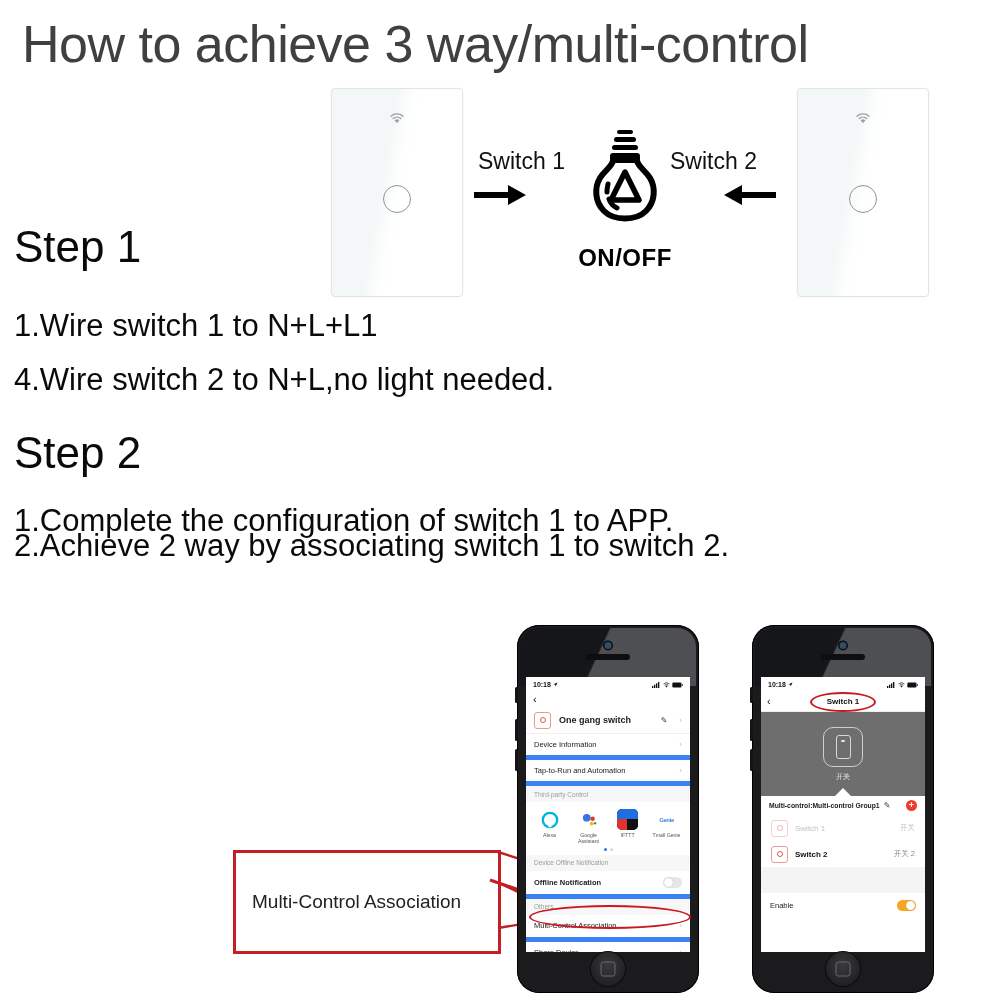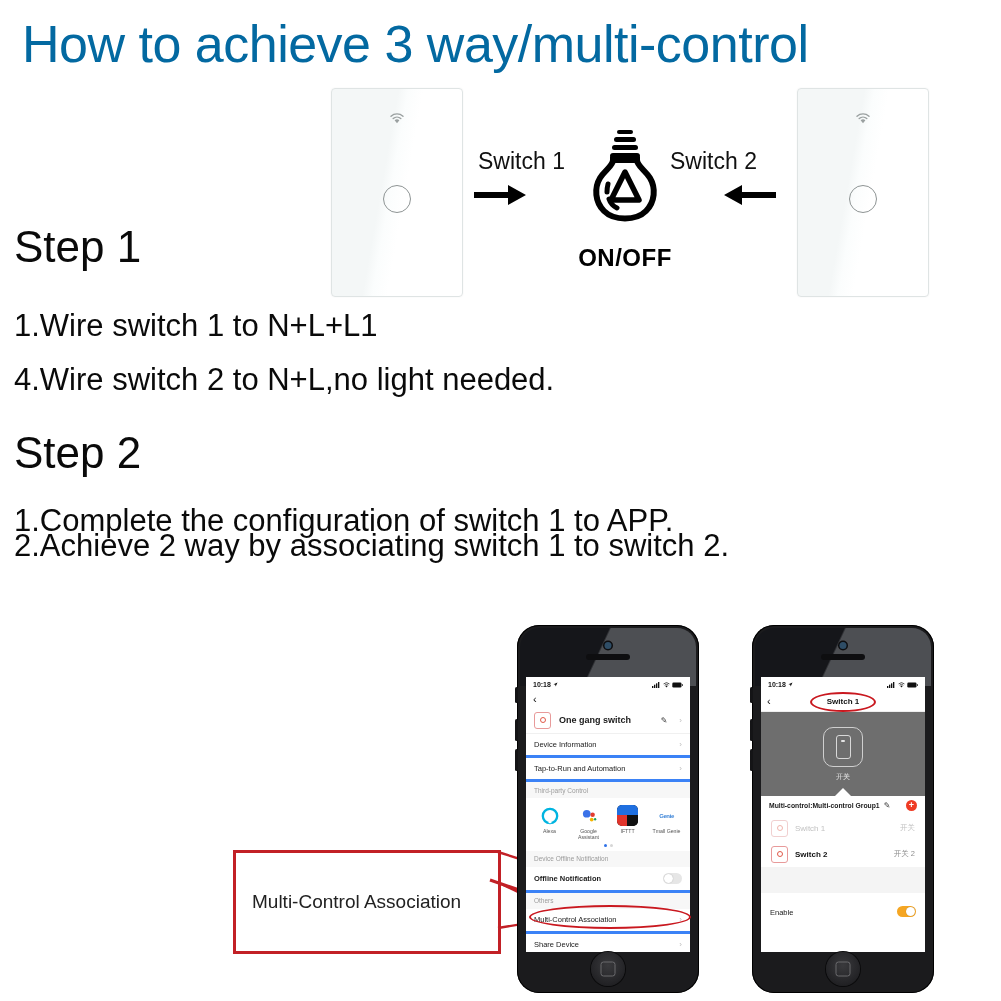--- a/index.html
+++ b/index.html
@@ -13,21 +13,21 @@
   }
   .abs{position:absolute;}
 
   
   #page-title{
     left:22px;top:18px;width:980px;
     font-size:52px;line-height:1.0;
     letter-spacing:-0.5px;
     font-weight:400;
     white-space:nowrap;
-    color:#0369a1;
+    color:#404040;
   }
 
   
   .switch-panel{
     width:130px;height:207px;
     border:1px solid #dfe4e4;
     border-radius:4px;
     background:linear-gradient(100deg,#f4f7f7 0%,#f4f7f7 40%,#fbfdfd 46%,#ffffff 55%,#ffffff 100%);
     box-shadow:0 0 2px rgba(0,0,0,0.05);
   }
@@ -133,21 +133,21 @@
   .dev-icon{
     width:15px;height:15px;border:1px solid #e89a9a;border-radius:3px;
     display:flex;align-items:center;justify-content:center;flex:0 0 auto;
   }
   .dev-icon i{display:block;width:4px;height:4px;border-radius:50%;border:1px solid #e05a4a;}
   .device-name{font-size:9px;font-weight:700;color:#1a1a1a;flex:1;}
   .pencil{font-size:8px;color:#444;}
   .chev{font-size:8px;color:#bdbdbd;margin-left:4px;}
   .list-row{
     height:21px;display:flex;align-items:center;padding:0 8px;
-    border-bottom:3px solid #3b82f6;font-size:7.5px;color:#1a1a1a;
+    border-bottom:5px solid #3b82f6;font-size:7.5px;color:#1a1a1a;
   }
   .list-row .lbl{flex:1;}
   .sec-head{
     height:16px;display:flex;align-items:center;padding:0 8px;
     font-size:6.5px;color:#9b9b9b;background:#f7f7f7;
   }
   .third-party{
     display:flex;justify-content:space-around;align-items:flex-start;
     padding:7px 4px 3px 4px;
   }
@@ -216,21 +216,21 @@
     height:26px;display:flex;align-items:center;gap:7px;padding:0 10px;font-size:8px;
   }
   .sw-row .nm{flex:1;}
   .sw-row .rt{color:#8d8d8d;font-size:7.5px;}
   .sw-row.dim .nm,.sw-row.dim .rt{color:#c2c2c2;}
   .sw-row.dim .dev-icon{border-color:#f1d0d0;}
   .sw-row.dim .dev-icon i{border-color:#f0b5ad;}
   .sw-row.bold .nm{font-weight:700;color:#111;}
   .spacer-gray{height:26px;background:#f4f4f4;}
   .enable-row{
-    height:24px;display:flex;align-items:flex-end;padding:0 9px;font-size:7.5px;color:#1a1a1a;
+    height:24px;display:flex;align-items:center;padding:0 9px;font-size:7.5px;color:#1a1a1a;
   }
   .enable-row .lbl{flex:1;}
 
   .red-ellipse{
     position:absolute;border:2px solid #c9181f;border-radius:50%;
     pointer-events:none;
   }
 </style>
 </head>
 <body>

